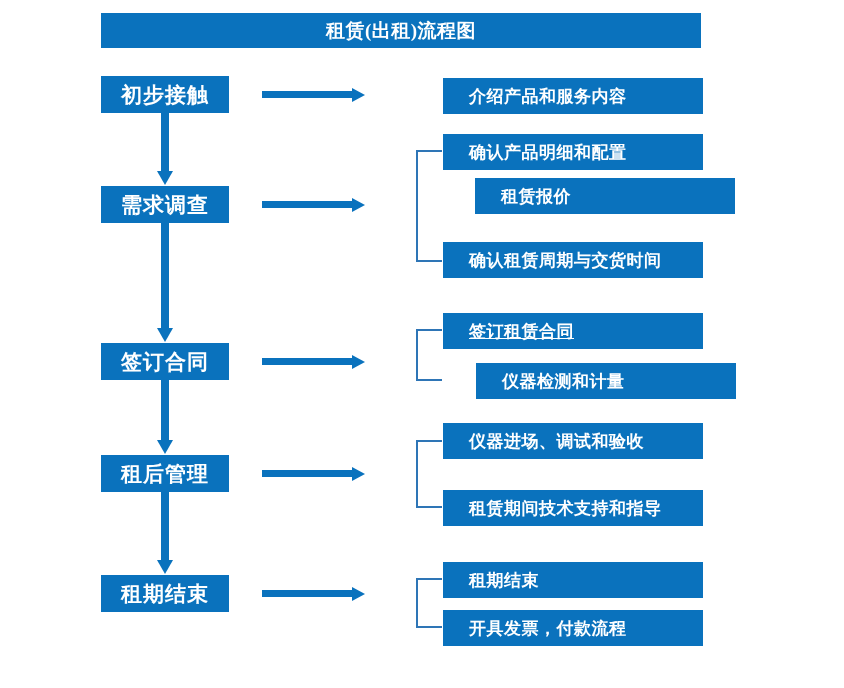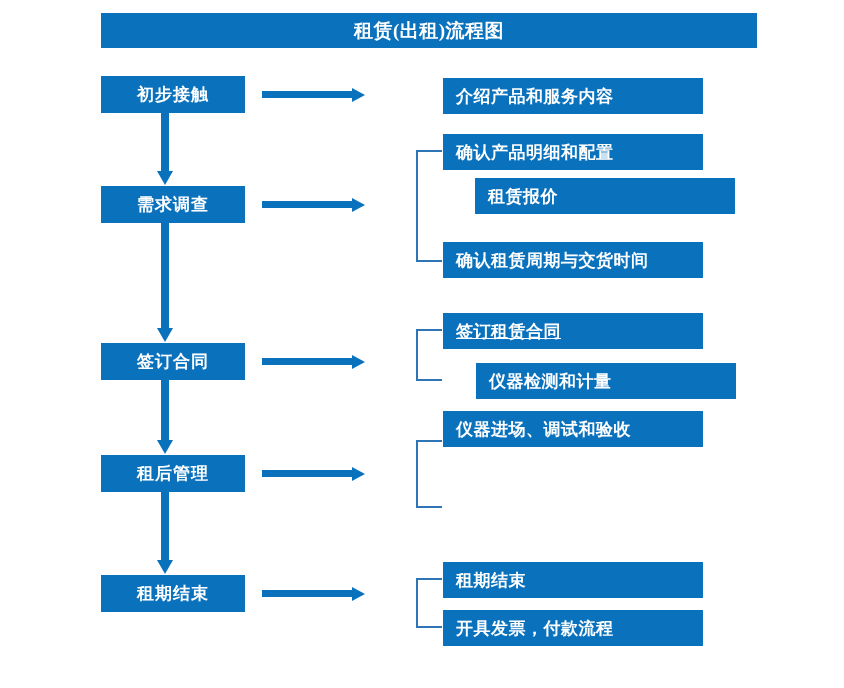--- a/index.html
+++ b/index.html
@@ -17,21 +17,21 @@
     height: 688px;
     background: #ffffff;
     overflow: hidden;
   }
 
   
   .title-bar {
     position: absolute;
     left: 101px;
     top: 13px;
-    width: 656px;
+    width: 600px;
     height: 35px;
     background: #0a72bd;
     color: #ffffff;
     display: flex;
     align-items: center;
     justify-content: center;
     font-size: 19px;
     font-weight: bold;
     letter-spacing: 0.5px;
     white-space: nowrap;
@@ -41,32 +41,32 @@
   .box {
     position: absolute;
     background: #0a72bd;
     color: #ffffff;
     font-weight: bold;
     white-space: nowrap;
     display: flex;
     align-items: center;
   }
   .box-left {
-    width: 144px;
+    width: 128px;
     height: 37px;
     justify-content: center;
-    font-size: 17px;
+    font-size: 21px;
     letter-spacing: 1px;
   }
   .box-right {
     left: 443px;
     width: 260px;
     height: 36px;
     justify-content: flex-start;
-    padding-left: 13px;
+    padding-left: 26px;
     box-sizing: border-box;
     font-size: 17px;
     letter-spacing: 0.5px;
   }
 
   
   .arrow-h {
     position: absolute;
     height: 20px;
     overflow: visible;
@@ -189,18 +189,19 @@
 
   <div class="box box-right" style="top:78px;">介绍产品和服务内容</div>
 
   <div class="box box-right" style="top:134px;">确认产品明细和配置</div>
   <div class="box box-right" style="top:178px;margin-left:32px;">租赁报价</div>
   <div class="box box-right" style="top:242px;">确认租赁周期与交货时间</div>
 
   <div class="box box-right" style="top:313px;text-decoration:underline;">签订租赁合同</div>
   <div class="box box-right" style="top:363px;margin-left:33px;">仪器检测和计量</div>
 
-  <div class="box box-right" style="top:411px;">仪器进场、调试和验收</div>
+  <div class="box box-right" style="top:423px;">仪器进场、调试和验收</div>
+  <div class="box box-right" style="top:490px;">租赁期间技术支持和指导</div>
 
   <div class="box box-right" style="top:562px;">租期结束</div>
   <div class="box box-right" style="top:610px;">开具发票，付款流程</div>
 
 </div>
 
 </body></html>

